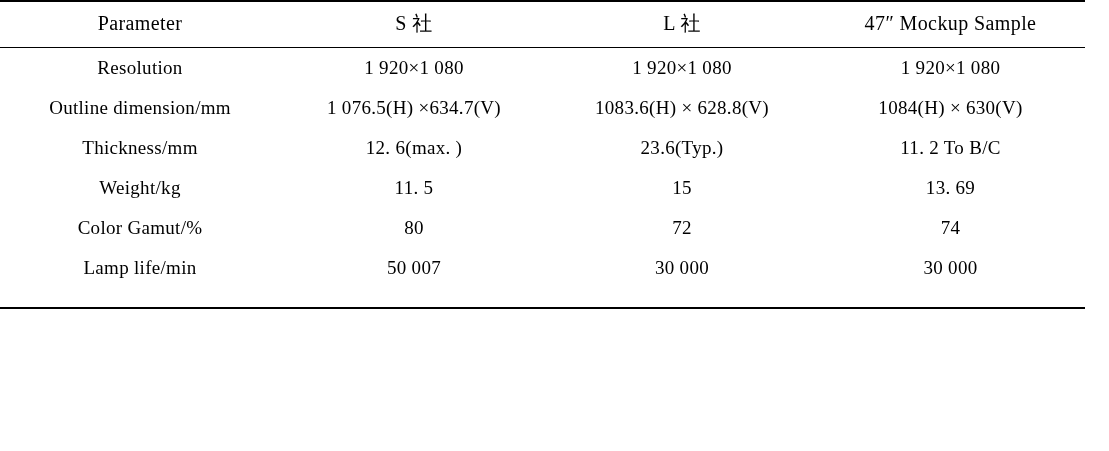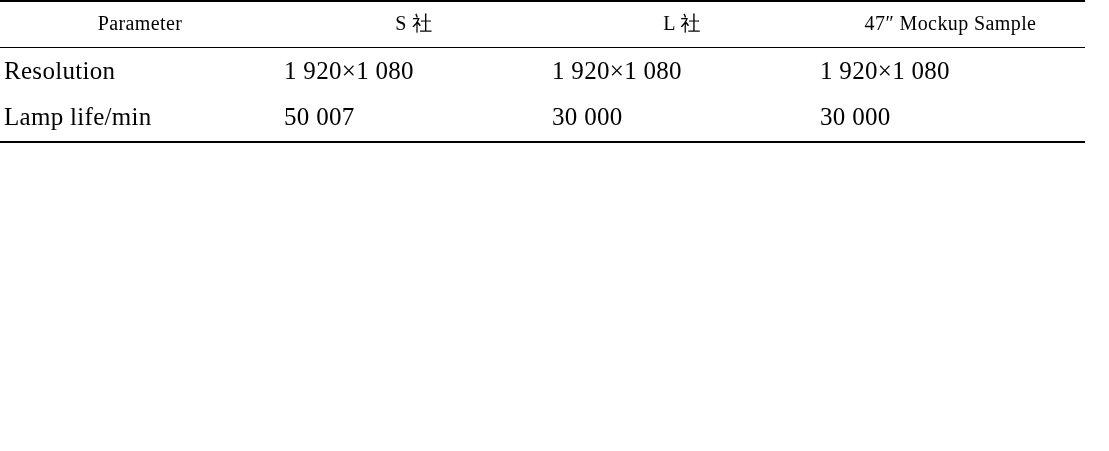--- a/index.html
+++ b/index.html
@@ -34,29 +34,30 @@
   table.spec-table thead tr.header-row th {
     font-weight: normal;
     font-size: 20px;
     text-align: center;
     padding: 8px 4px 10px 4px;
     border-top: 2.5px solid #000;
     border-bottom: 1.4px solid #000;
     letter-spacing: 0.4px;
   }
   table.spec-table tbody td {
-    font-size: 25px;
+    font-size: 19px;
+    text-align: center;
     padding: 9px 4px 9px 4px;
     border: none;
     letter-spacing: 0.3px;
     white-space: nowrap;
   }
   table.spec-table tbody tr:last-child td {
     border-bottom: 2.5px solid #000;
-    padding-bottom: 10px;
+    padding-bottom: 28px;
   }
   td.param-cell {
     font-size: 19px;
   }
 </style>
 </head>
 <body>
 
 <div class="table-wrap">
   <table class="spec-table">
@@ -75,20 +76,44 @@
       </tr>
     </thead>
     <tbody>
       <tr>
         <td class="param-cell">Resolution</td>
         <td>1 920×1 080</td>
         <td>1 920×1 080</td>
         <td>1 920×1 080</td>
       </tr>
       <tr>
+        <td class="param-cell">Outline dimension/mm</td>
+        <td>1 076.5(H) ×634.7(V)</td>
+        <td>1083.6(H) × 628.8(V)</td>
+        <td>1084(H) × 630(V)</td>
+      </tr>
+      <tr>
+        <td class="param-cell">Thickness/mm</td>
+        <td>12. 6(max. )</td>
+        <td>23.6(Typ.)</td>
+        <td>11. 2 To B/C</td>
+      </tr>
+      <tr>
+        <td class="param-cell">Weight/kg</td>
+        <td>11. 5</td>
+        <td>15</td>
+        <td>13. 69</td>
+      </tr>
+      <tr>
+        <td class="param-cell">Color Gamut/%</td>
+        <td>80</td>
+        <td>72</td>
+        <td>74</td>
+      </tr>
+      <tr>
         <td class="param-cell">Lamp life/min</td>
         <td>50 007</td>
         <td>30 000</td>
         <td>30 000</td>
       </tr>
     </tbody>
   </table>
 </div>
 
 </body></html>

